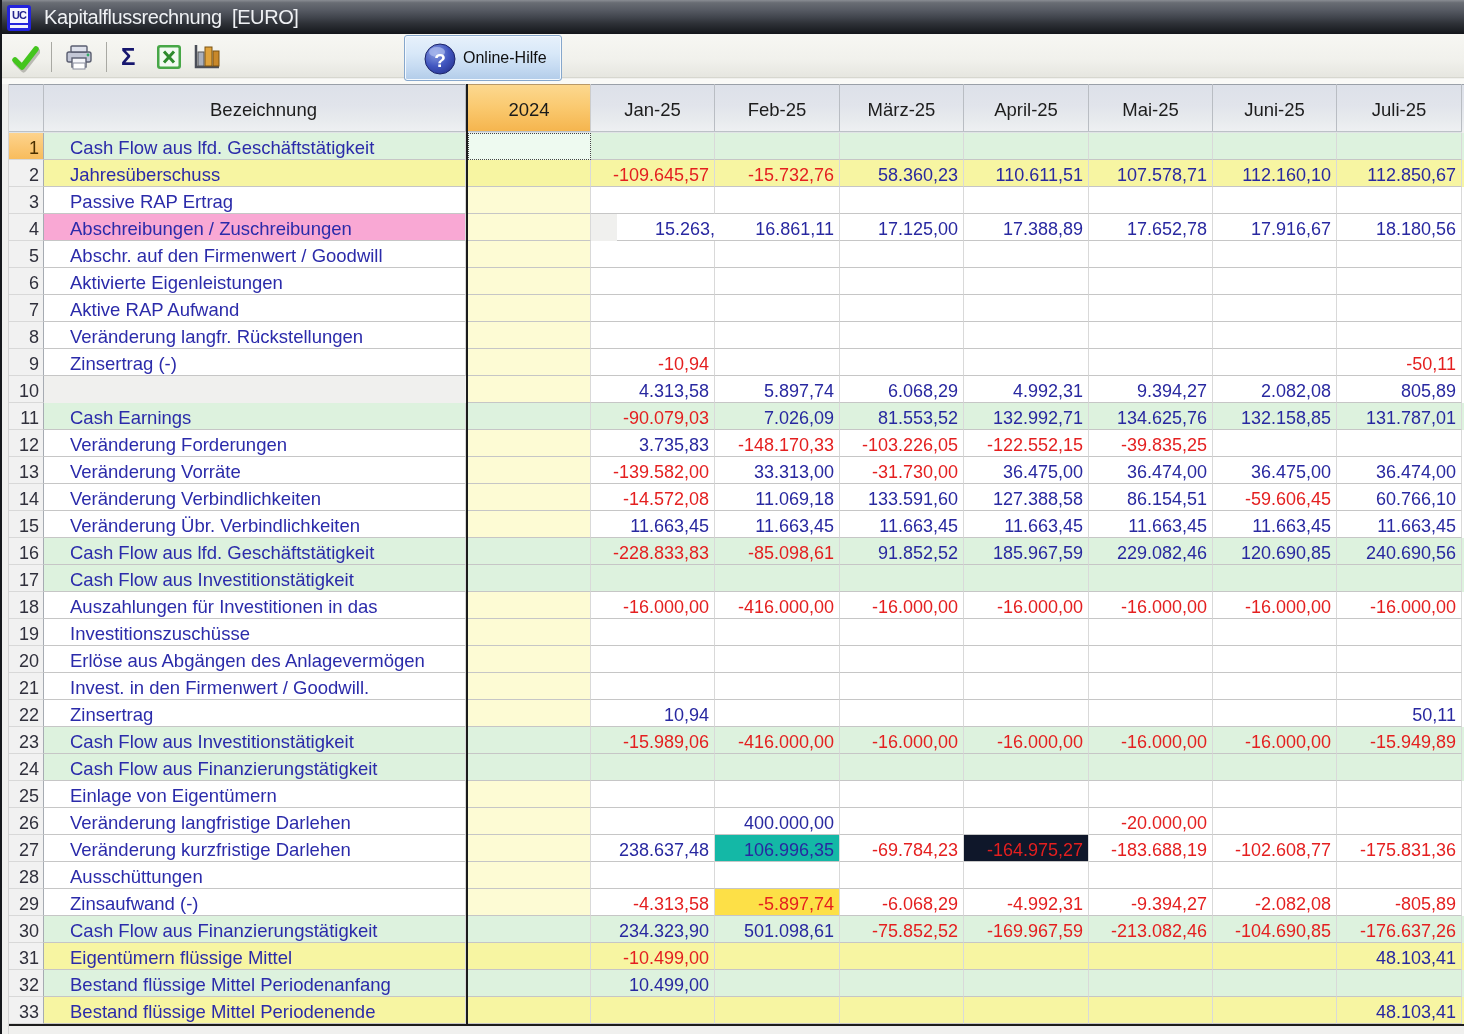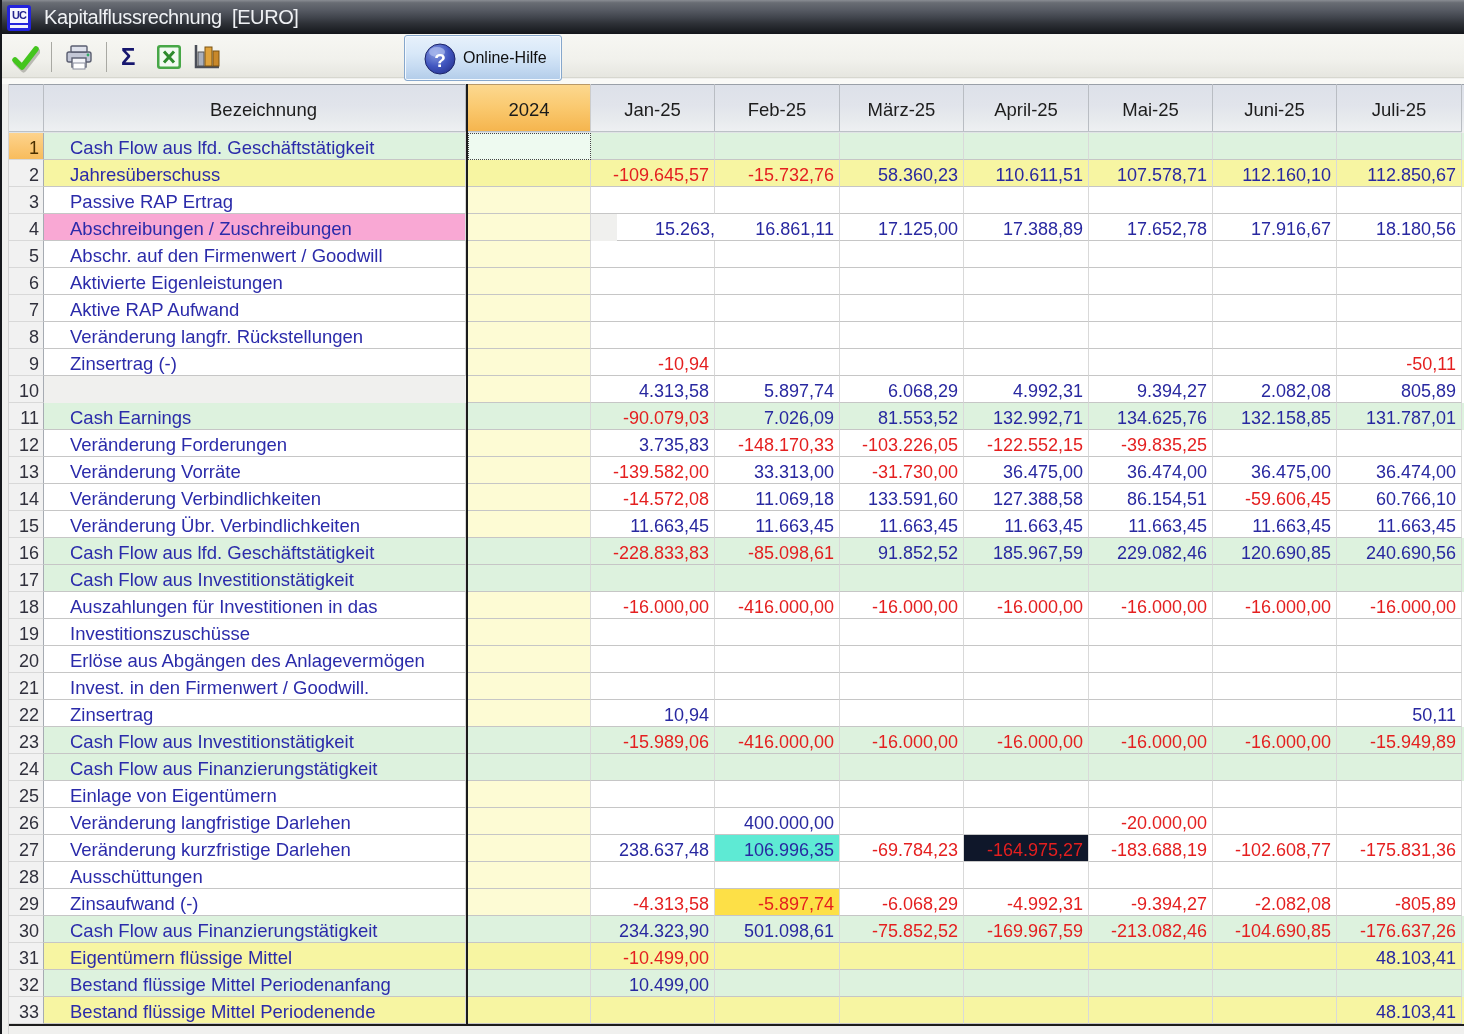--- a/index.html
+++ b/index.html
@@ -433,21 +433,21 @@
     <div class="cell val neg" style="left:1080px;width:124px;background:#ffffff">-20.000,00</div>
     <div class="cell val" style="left:1204px;width:124px;background:#ffffff"></div>
     <div class="cell val" style="left:1328px;width:125px;background:#ffffff"></div>
     <div class="cell slv" style="background:#ffffff"></div>
   </div>
 <div class="row abs" style="top:835px">
     <div class="cell num" style="">27</div>
     <div class="cell bez" style="background:#ffffff">Veränderung kurzfristige Darlehen</div>
     <div class="cell y24" style="background:#fdfbd4"></div>
     <div class="cell val" style="left:582px;width:124px;background:#ffffff">238.637,48</div>
-    <div class="cell val" style="left:706px;width:125px;background:#5eead4">106.996,35</div>
+    <div class="cell val" style="left:706px;width:125px;background:#14b8a6">106.996,35</div>
     <div class="cell val neg" style="left:831px;width:124px;background:#ffffff">-69.784,23</div>
     <div class="cell val neg" style="left:955px;width:125px;background:#0f172a">-164.975,27</div>
     <div class="cell val neg" style="left:1080px;width:124px;background:#ffffff">-183.688,19</div>
     <div class="cell val neg" style="left:1204px;width:124px;background:#ffffff">-102.608,77</div>
     <div class="cell val neg" style="left:1328px;width:125px;background:#ffffff">-175.831,36</div>
     <div class="cell slv" style="background:#ffffff"></div>
   </div>
 <div class="row abs" style="top:862px">
     <div class="cell num" style="">28</div>
     <div class="cell bez" style="background:#ffffff">Ausschüttungen</div>

